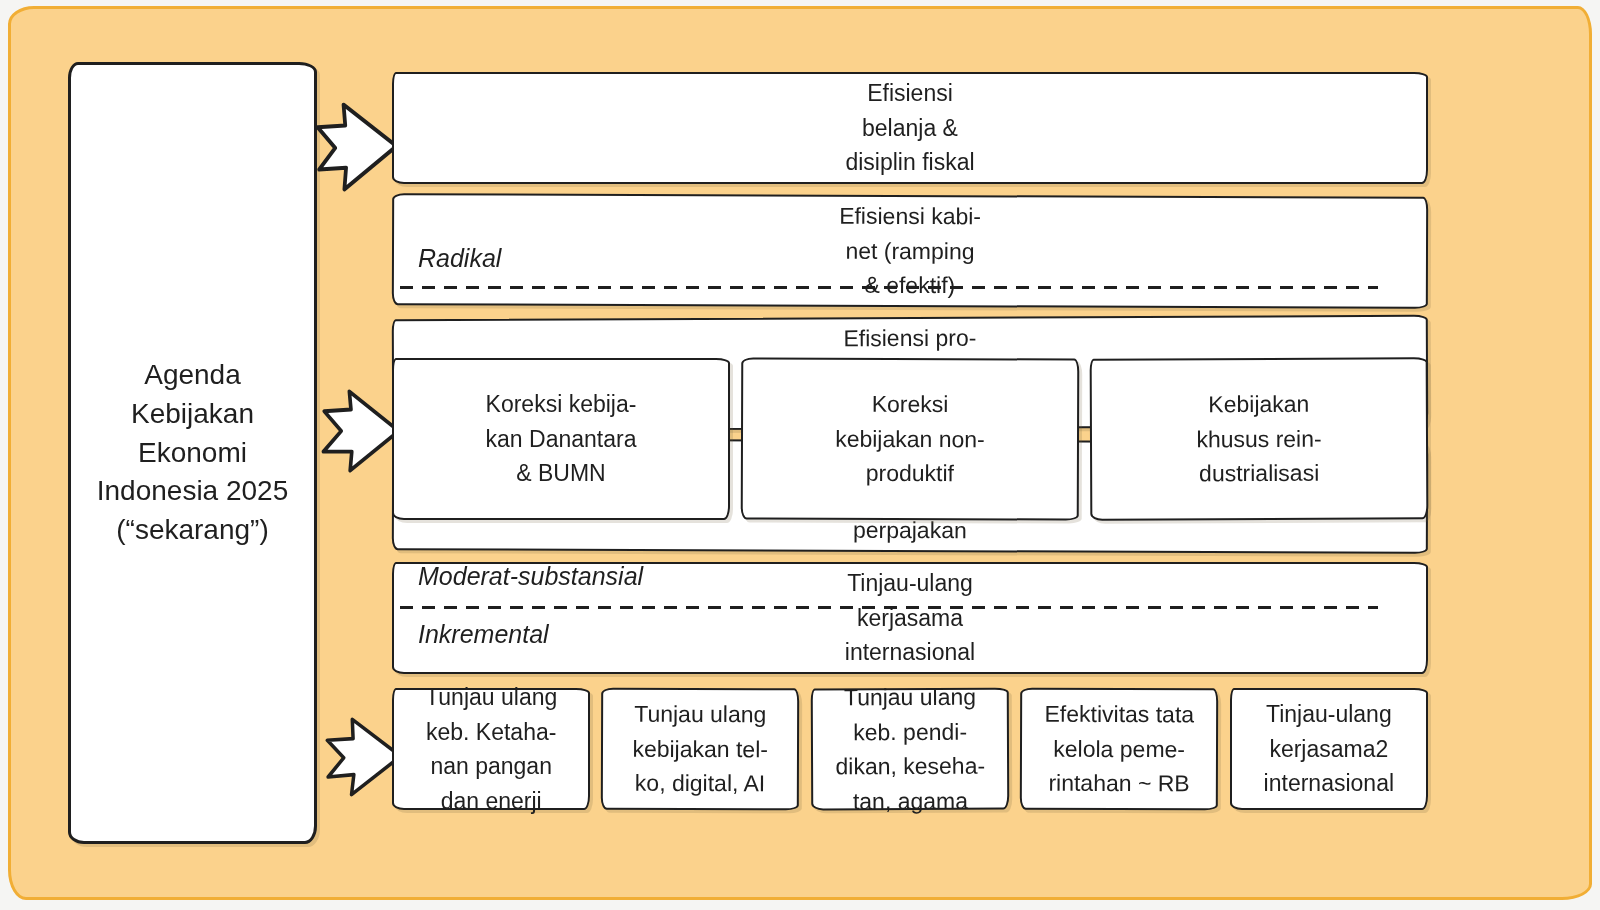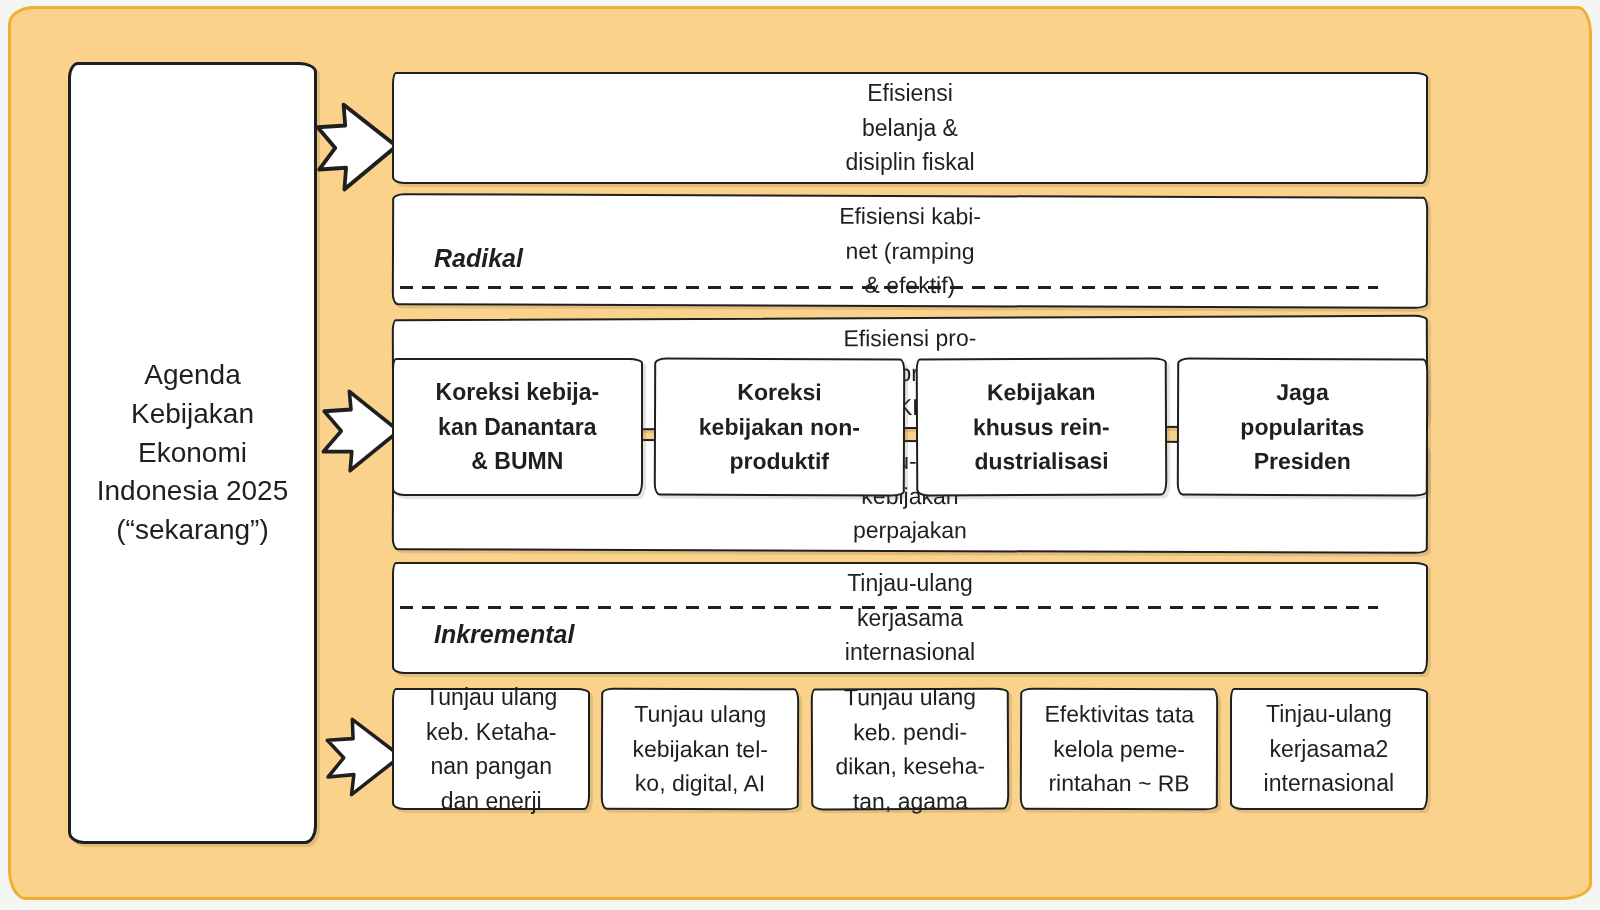--- a/index.html
+++ b/index.html
@@ -24,35 +24,35 @@
     text-align:center;font-size:28px;line-height:1.38;
     white-space:pre-line;
     box-shadow:3px 3px 0 rgba(110,95,60,.18);
   }
   
   .row{
     position:absolute;left:392px;width:1036px;
     display:flex;gap:11px;
   }
   .row-1{top:72px;height:143px;flex-direction:column;}
-  .row-2{top:358px;height:138px;font-weight:bold;}
+  .row-2{top:358px;height:162px;}
   .row-3{top:688px;height:122px;}
   .node{
     flex:1;background:#fff;border:2.5px solid #1f1f1f;
     display:flex;align-items:center;justify-content:center;
     text-align:center;font-size:23px;line-height:1.5;
     white-space:pre-line;padding:2px 4px;box-sizing:border-box;
     border-radius:4px 14px 6px 12px / 12px 5px 14px 7px;
     box-shadow:3px 3px 0 rgba(110,95,60,.18);
   }
   .node:nth-child(2n){border-radius:12px 5px 13px 6px / 6px 13px 5px 12px;transform:rotate(.2deg);}
   .node:nth-child(3n){transform:rotate(-.25deg);}
   
   .tier-label{
-    position:absolute;left:418px;font-size:25px;font-style:italic;font-weight:bold;margin-left:16px;
+    position:absolute;left:418px;font-size:25px;font-style:italic;font-weight:normal;
   }
   .label-radikal{top:244px;}
   .label-moderat{top:562px;}
   .label-inkremental{top:620px;}
   .dash{
     position:absolute;left:400px;width:978px;height:3px;
     background:repeating-linear-gradient(90deg,#1f1f1f 0 13px,transparent 13px 22px);
   }
   .dash-1{top:286px;}
   .dash-2{top:606px;}
@@ -114,24 +114,22 @@
   <div class="row row-2">
     <div class="node">Koreksi kebija-
 kan Danantara
 &amp; BUMN</div>
     <div class="node">Koreksi
 kebijakan non-
 produktif</div>
     <div class="node">Kebijakan
 khusus rein-
 dustrialisasi</div>
-    <div class="node">Jaga
-popularitas
-Presiden</div>
   </div>
+  <div class="tier-label label-moderat">Moderat-substansial</div>
   <div class="dash dash-2"></div>
   <div class="tier-label label-inkremental">Inkremental</div>
 
   <div class="row row-3">
     <div class="node">Tunjau ulang
 keb. Ketaha-
 nan pangan
 dan enerji</div>
     <div class="node">Tunjau ulang
 kebijakan tel-

